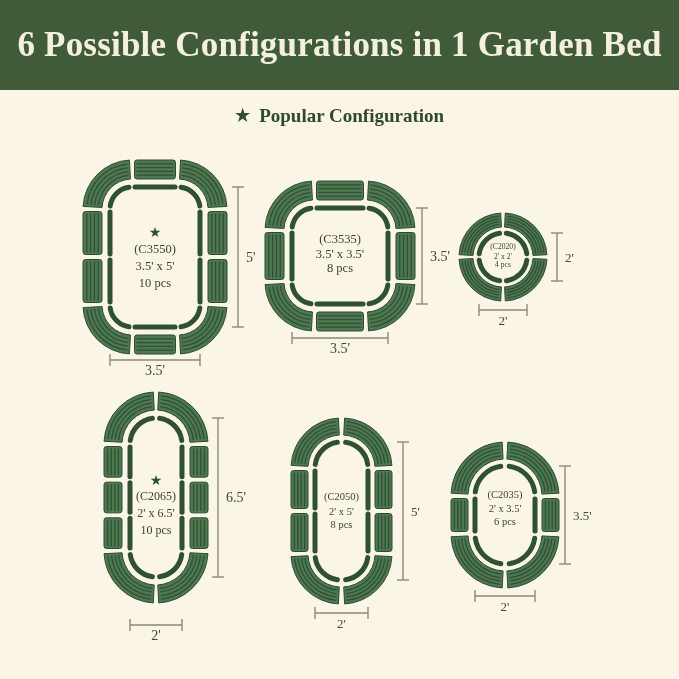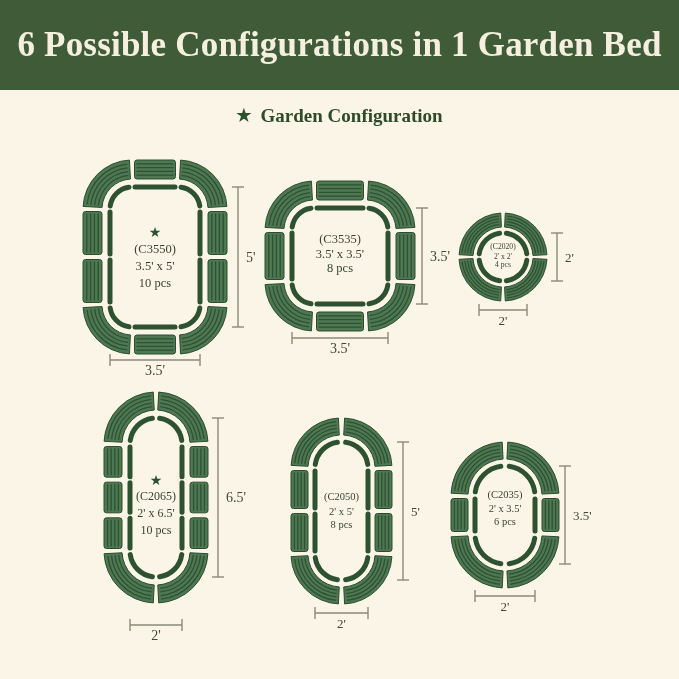--- a/index.html
+++ b/index.html
@@ -19,21 +19,21 @@
 <body>
 
 <div class="page" style="background: rgb(250, 245, 230);">
 
   <header class="header" style="background: rgb(63, 91, 56);">
     <h1 style="color: rgb(245, 240, 221);">6 Possible Configurations in 1 Garden Bed</h1>
   </header>
 
   <div class="legend" style="color: rgb(47, 74, 43);">
     <span class="star" style="color: rgb(46, 81, 50);">★</span>
-    <span>Garden Configuration</span>
+    <span>Popular Configuration</span>
   </div>
 
   <figure class="config" style="left: 60px; top: 150px; width: 215px; height: 235px;"><svg width="215" height="235" viewBox="0 0 215 235">
         <g>
           <g>
             <path d="M 23.067152797025884 56.435538144095766 A 49 49 0 0 1 69.43553814409573 10.067152797025884 L 70.42992131271167 29.041113957362786 A 30 30 0 0 0 42.04111395736278 57.42992131271169 Z" fill="#4E7852" stroke="#2B4C2F" stroke-width="1"></path>
             <path d="M 38.38515993655236 55.466937941553326 A 33.8 33.8 0 0 1 68.46693794155331 25.385159936552363" fill="none" stroke="#2E5132" stroke-width="1.3"></path>
             <path d="M 34.60597673415292 55.069729781136246 A 37.6 37.6 0 0 1 68.06972978113623 21.605976734152918" fill="none" stroke="#2E5132" stroke-width="1.3"></path>
             <path d="M 30.82679353175348 54.672521620719166 A 41.4 41.4 0 0 1 67.67252162071915 17.82679353175348" fill="none" stroke="#2E5132" stroke-width="1.3"></path>
             <path d="M 27.047610329354036 54.27531346030208 A 45.2 45.2 0 0 1 67.27531346030207 14.047610329354036" fill="none" stroke="#2E5132" stroke-width="1.3"></path>

